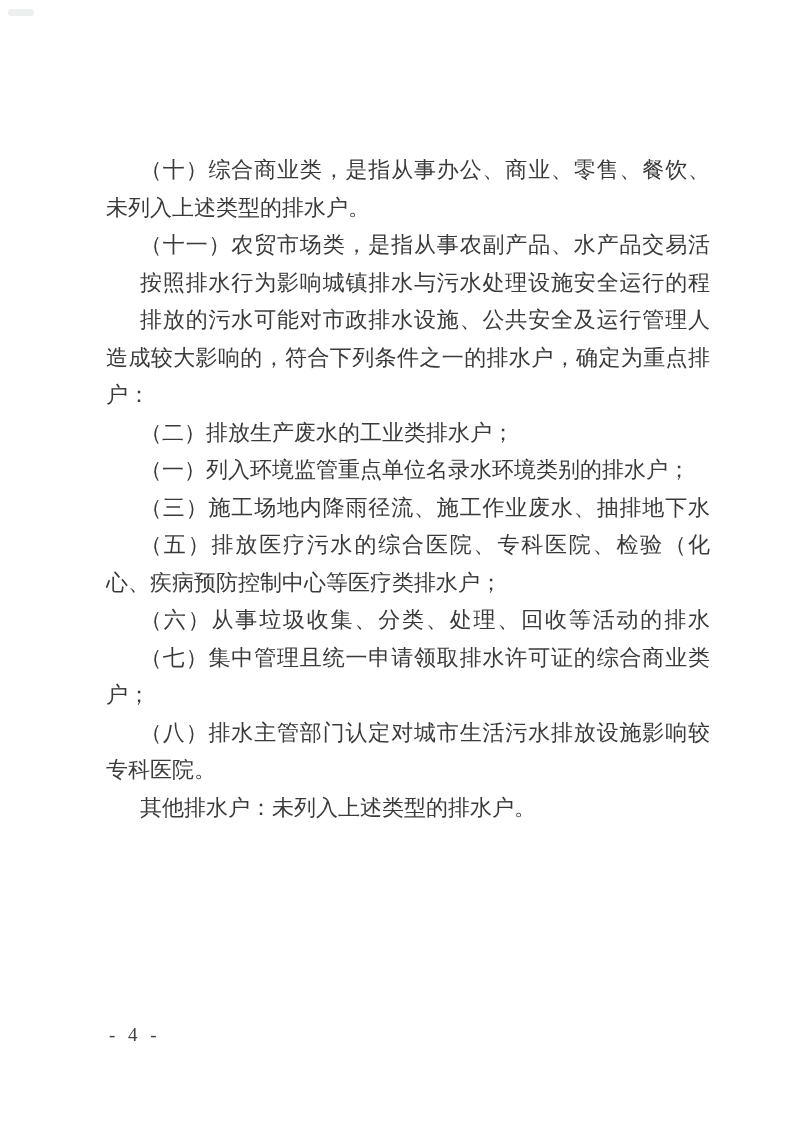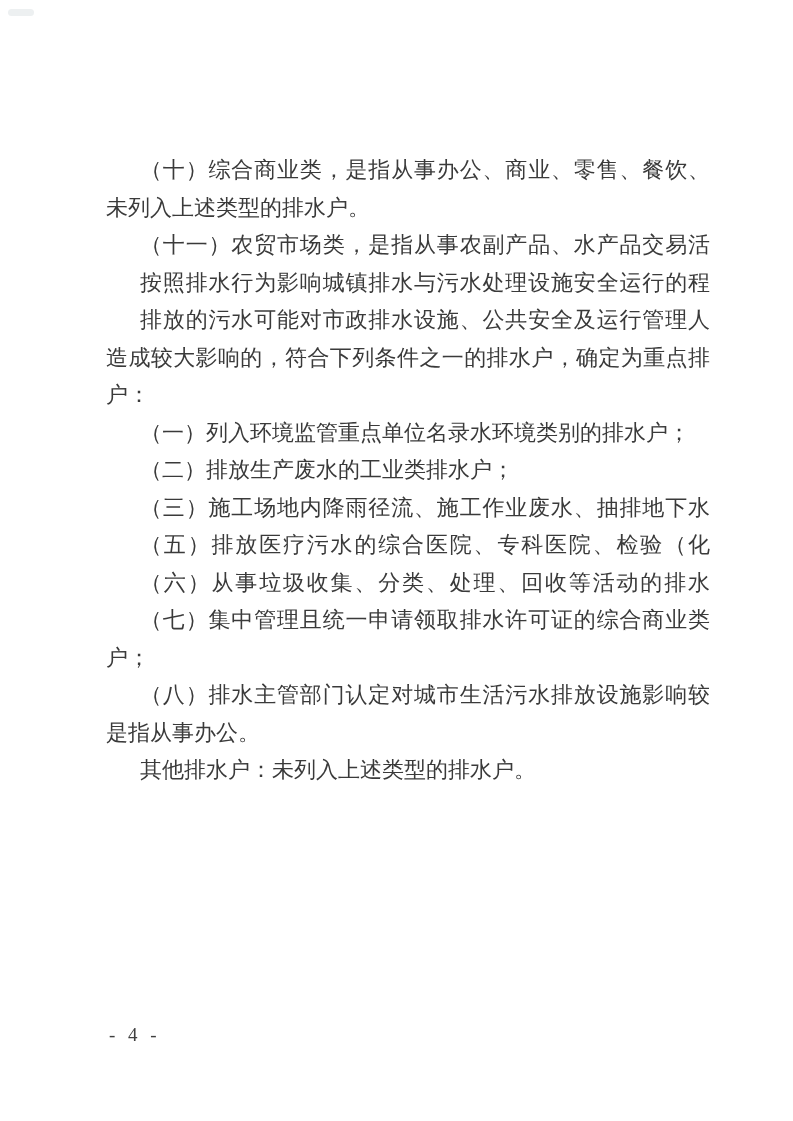--- a/index.html
+++ b/index.html
@@ -65,27 +65,28 @@
   <div class="scan-artifact"></div>
 
   <div class="text-block">
     <div class="line indent stretch">（十）综合商业类，是指从事办公、商业、零售、餐饮、娱乐</div>
     <div class="line">未列入上述类型的排水户。</div>
     <div class="line indent stretch">（十一）农贸市场类，是指从事农副产品、水产品交易活动的</div>
     <div class="line indent stretch">按照排水行为影响城镇排水与污水处理设施安全运行的程度，</div>
     <div class="line indent stretch">排放的污水可能对市政排水设施、公共安全及运行管理人员</div>
     <div class="line stretch">造成较大影响的，符合下列条件之一的排水户，确定为重点排水</div>
     <div class="line">户：</div>
+    <div class="line indent">（二）排放生产废水的工业类排水户；</div>
     <div class="line indent">（一）列入环境监管重点单位名录水环境类别的排水户；</div>
-    <div class="line indent">（二）排放生产废水的工业类排水户；</div>
     <div class="line indent stretch">（三）施工场地内降雨径流、施工作业废水、抽排地下水及临</div>
     <div class="line indent stretch">（五）排放医疗污水的综合医院、专科医院、检验（化验）中</div>
+    <div class="line">心、疾病预防控制中心等医疗类排水户；</div>
     <div class="line indent">（六）从事垃圾收集、分类、处理、回收等活动的排水户；</div>
     <div class="line indent stretch">（七）集中管理且统一申请领取排水许可证的综合商业类排水</div>
     <div class="line">户；</div>
     <div class="line indent stretch">（八）排水主管部门认定对城市生活污水排放设施影响较大的</div>
-    <div class="line">是指从事办公。</div>
+    <div class="line">专科医院。</div>
     <div class="line indent">其他排水户：未列入上述类型的排水户。</div>
   </div>
 
   <div class="page-footer">- 4 -</div>
 
 </div>
 
 </body></html>

